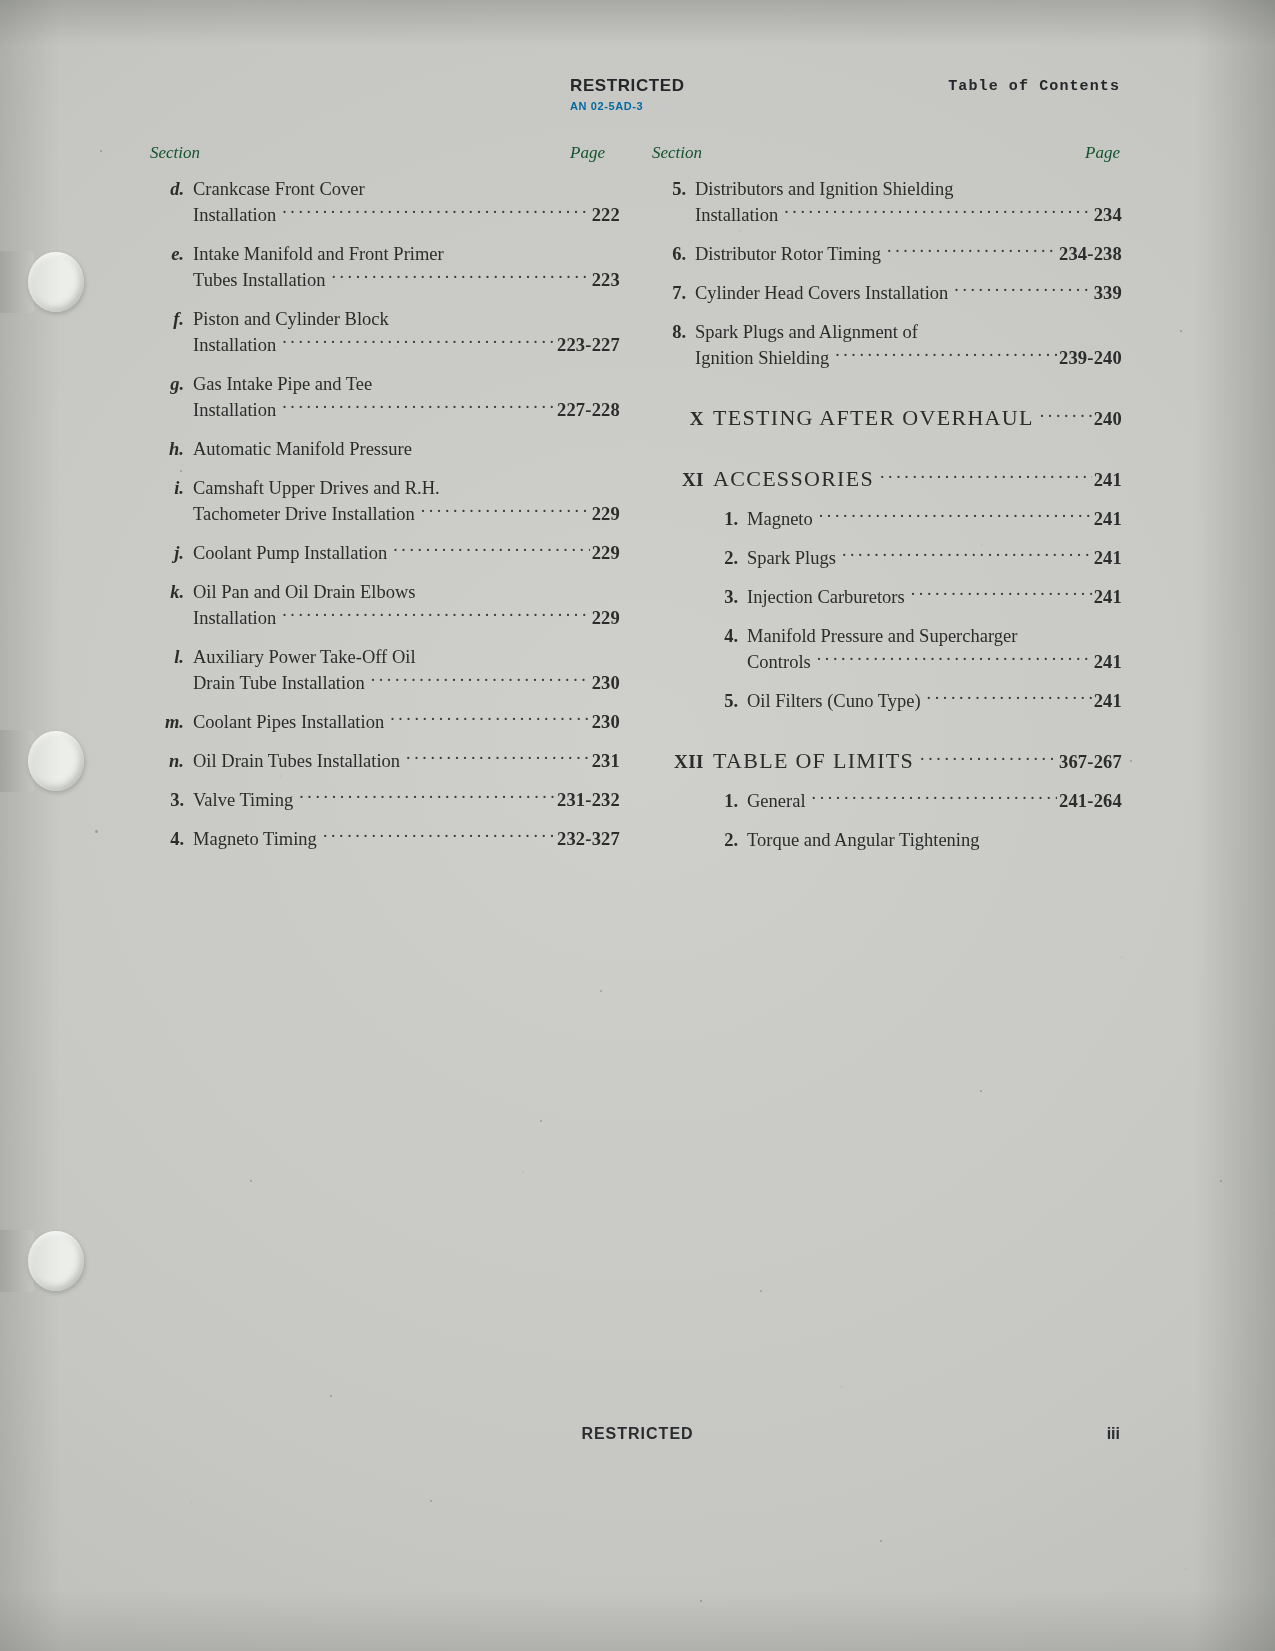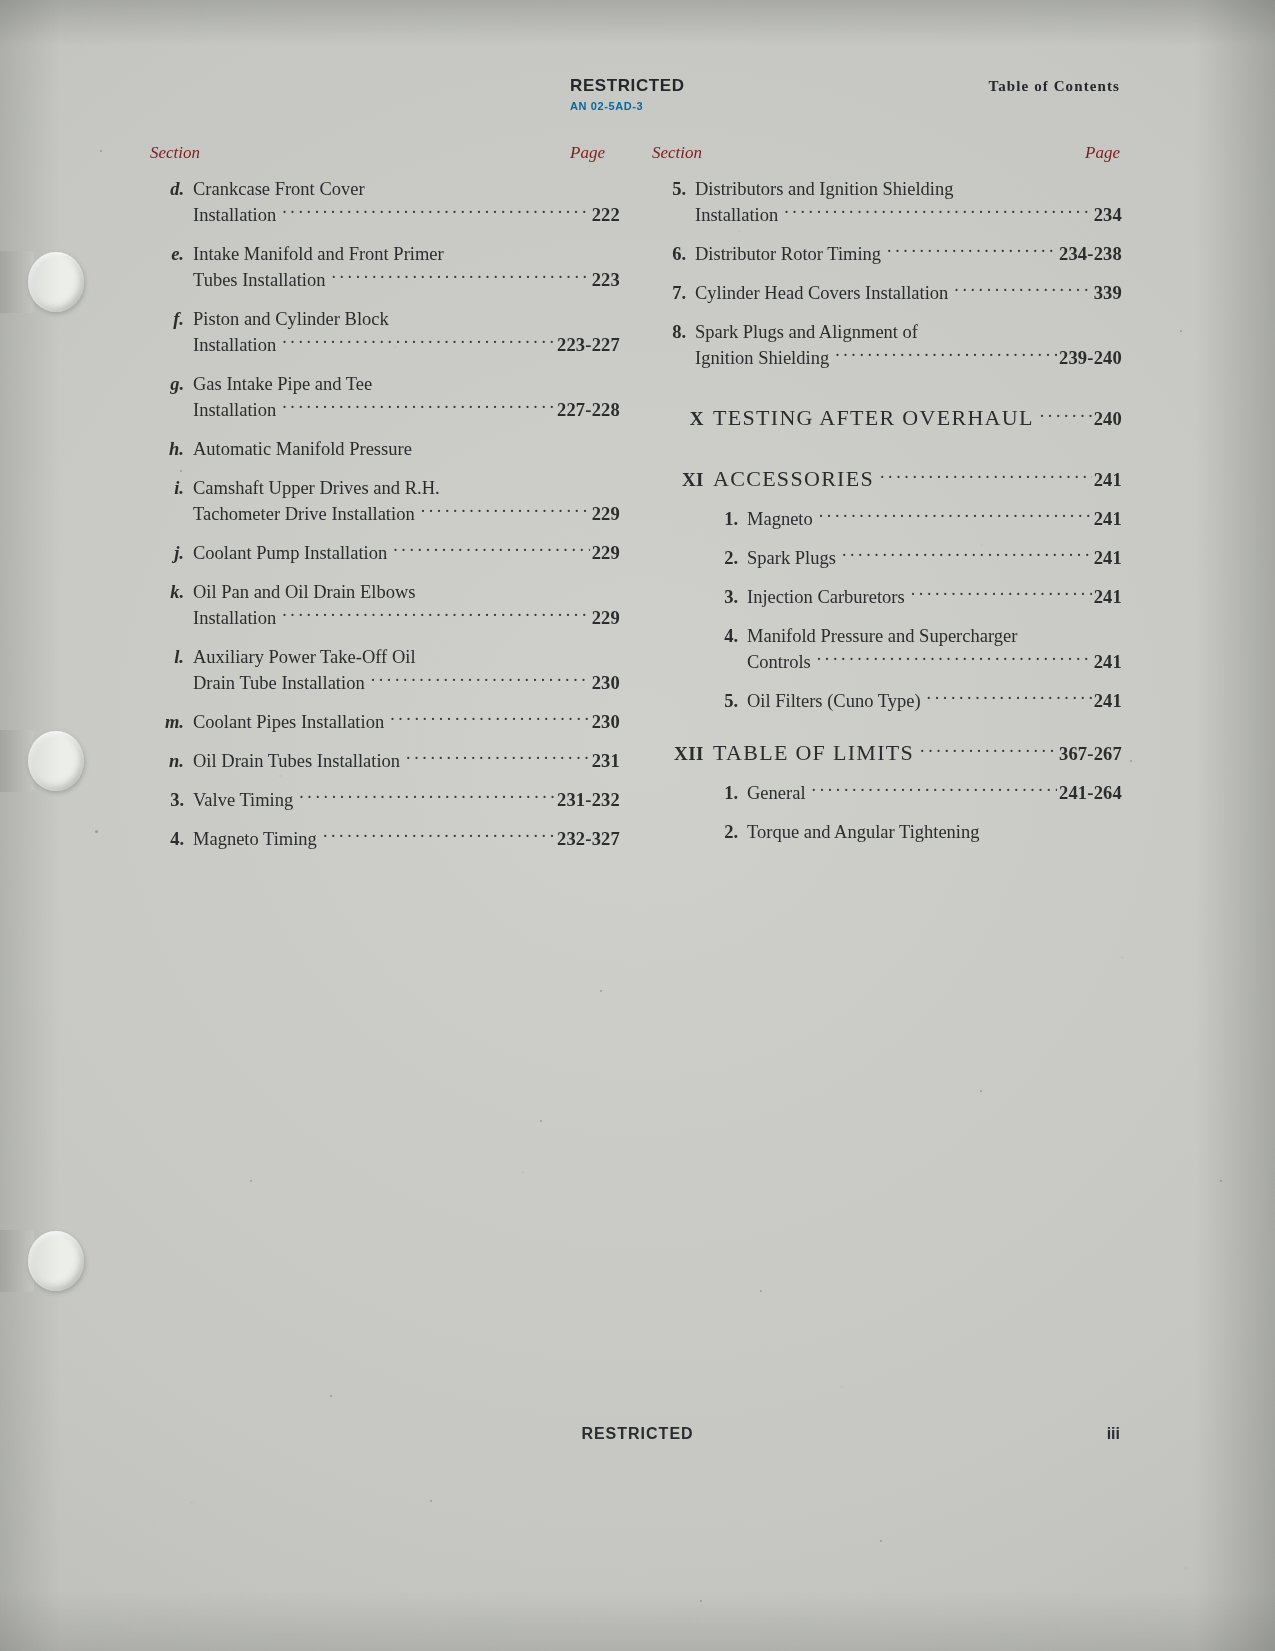--- a/index.html
+++ b/index.html
@@ -87,28 +87,28 @@
     color:#25272a;
   }
   .hdr-an{
     position:absolute;left:570px;top:100px;
     font-family:"Liberation Sans", sans-serif;
     font-weight:bold;font-size:11px;letter-spacing:.6px;
     color:#0369a1;
   }
   .hdr-toc{
     position:absolute;right:155px;top:78px;
-    font-family:Liberation Serif, serif;
+    font-family:Liberation Mono, monospace;
     font-weight:bold;font-size:15px;letter-spacing:1.1px;
     color:#25272a;
   }
 
   .col-head{
     position:absolute;
-    font-style:italic;font-size:17px;color:#7f1d1d;
+    font-style:italic;font-size:17px;color:#14532d;
   }
   .ch-sec-l{left:150px;top:143px;}
   .ch-page-l{left:570px;top:143px;}
   .ch-sec-r{left:652px;top:143px;}
   .ch-page-r{right:155px;top:143px;}
 
   .column{position:absolute;top:176px;}
   .col-left{left:150px;width:470px;}
   .col-right{left:652px;width:470px;}
 
@@ -410,21 +410,21 @@
         </div>
       </div>
       <div class="entry" style="padding-left: 52px;">
         <div class="line">
           <span class="marker num">5.</span>
           <span class="txt">Oil Filters  (Cuno Type)</span>
           <span class="leader"></span>
           <span class="pg">241</span>
         </div>
       </div>
-      <div class="entry" style="margin-top: 26px;">
+      <div class="entry" style="margin-top: 34px;">
         <div class="line">
           <span class="marker roman">XII</span>
           <span class="txt caps">TABLE OF LIMITS</span>
           <span class="leader"></span>
           <span class="pg">367-267</span>
         </div>
       </div>
       <div class="entry" style="padding-left: 52px;">
         <div class="line">
           <span class="marker num">1.</span>

